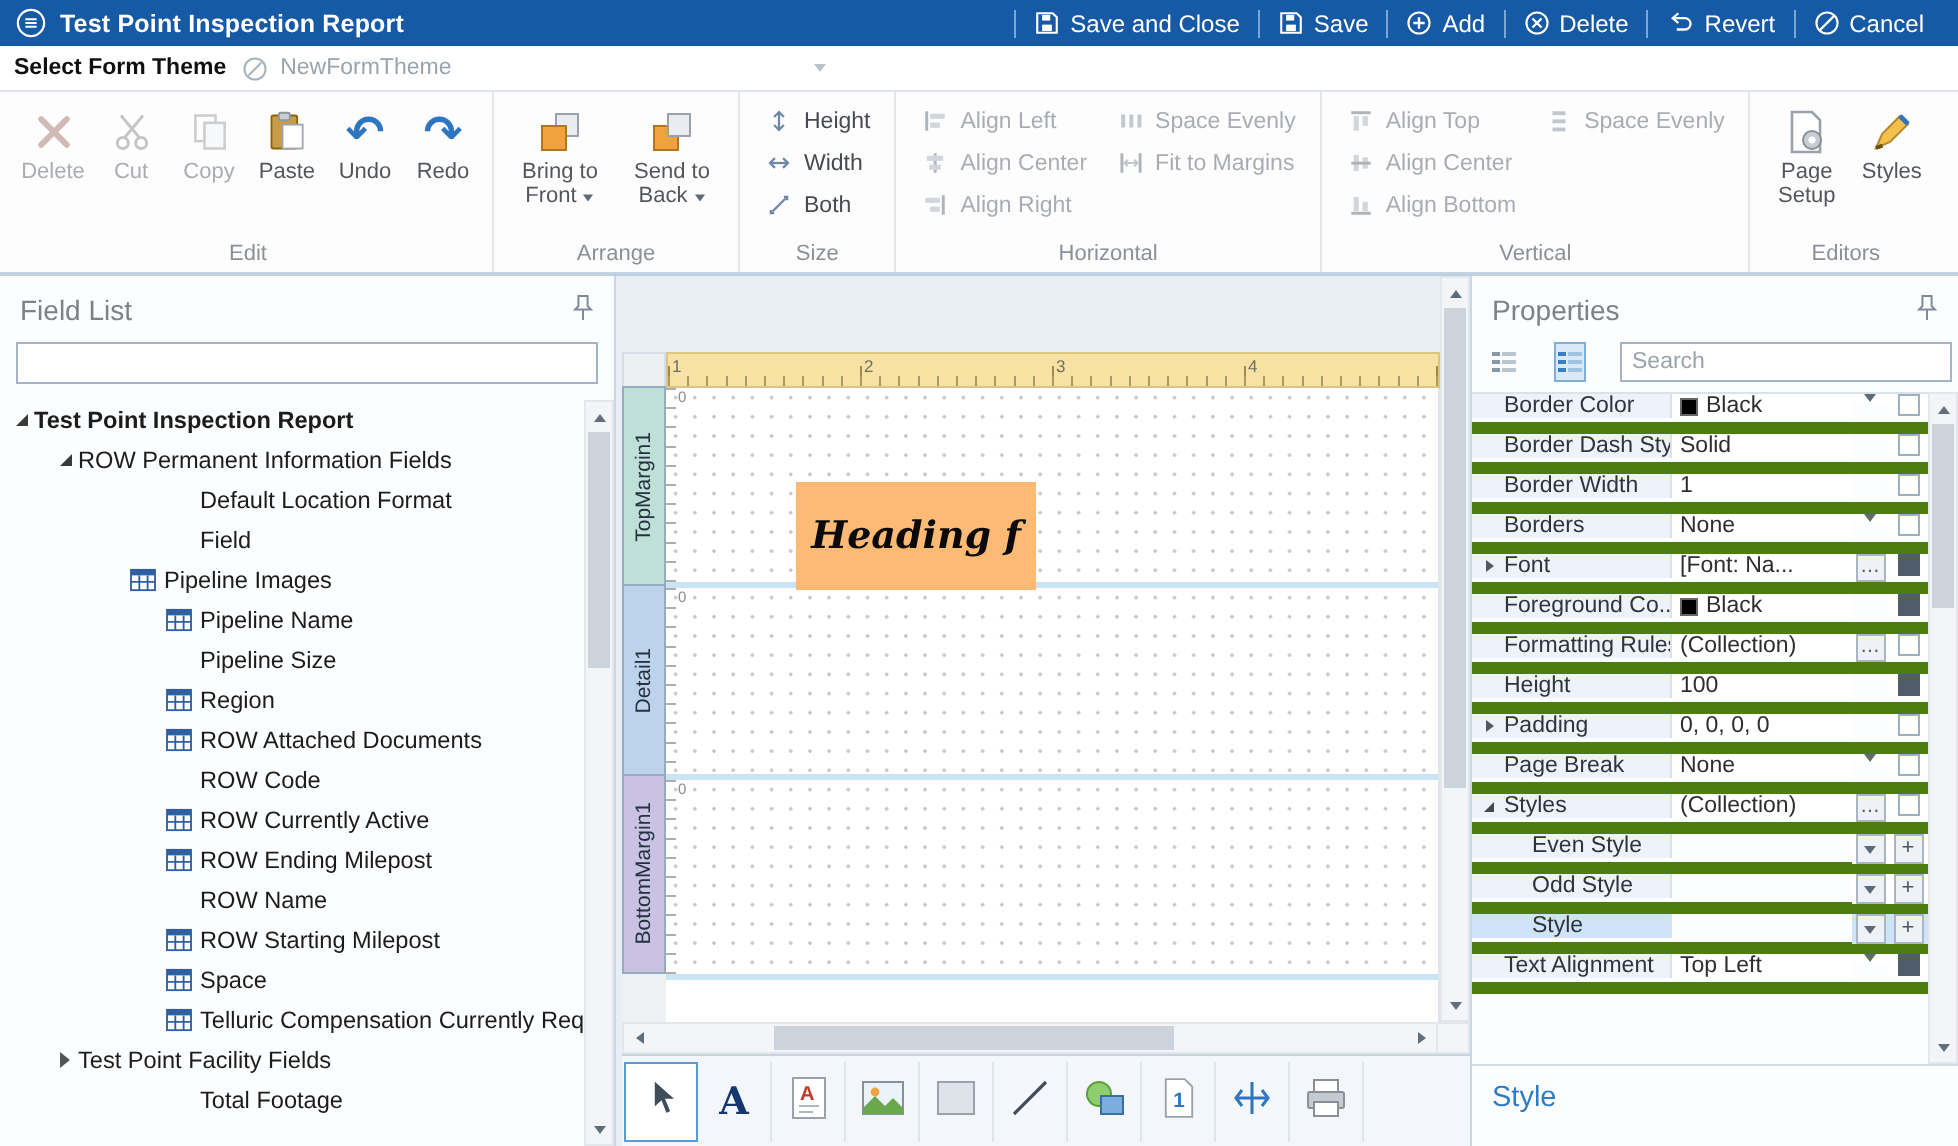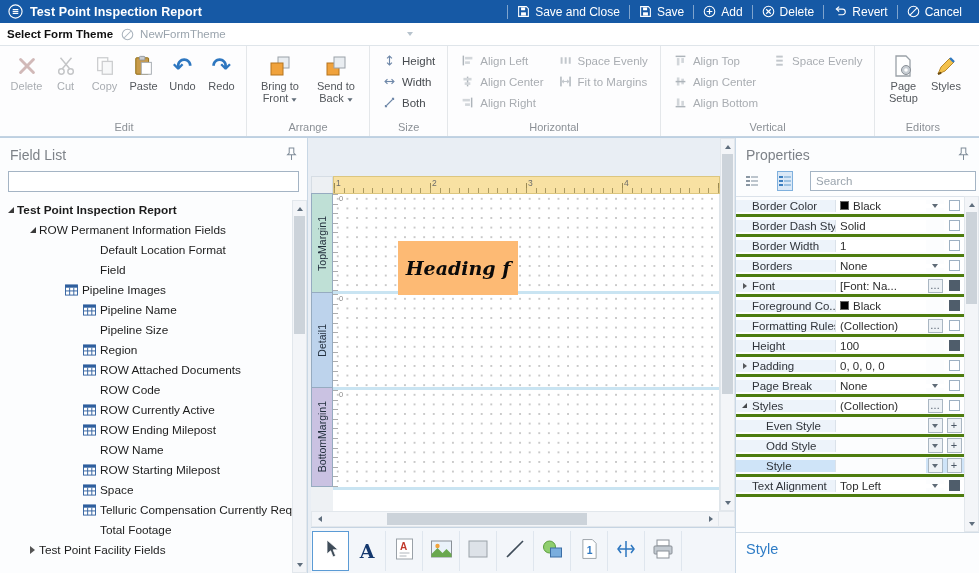--- a/index.html
+++ b/index.html
@@ -108,21 +108,21 @@
   .tool{width:37px;height:40px;display:flex;align-items:center;justify-content:center;border-right:1px solid #dfe6ee;cursor:pointer}
   .tool.selected{background:#fff;border:1px solid #5b9bd5}
 
   
   .ptools{display:flex;align-items:center;gap:17px;margin:2px 8px 5px;flex:0 0 21px}
   .pt-btn{width:24px;height:20px;display:inline-flex;align-items:center;justify-content:center;cursor:pointer;border:1px solid transparent}
   .pt-btn.active{border-color:#7fb0dd;background:#dbe9f7}
   .psearch{flex:1;margin:0;height:20px}
   .pgrid-zone{display:flex;flex:0 0 336px;height:336px;min-height:0}
   .pgrid{flex:1;overflow:hidden;border-top:1px solid #dbe2ea}
-  .prow{height:20px;display:flex;align-items:center;border-bottom:3px solid #4d7c0f;font-size:11.5px;cursor:pointer}
+  .prow{height:20px;display:flex;align-items:flex-start;border-bottom:6px solid #4d7c0f;font-size:11.5px;cursor:pointer}
   .pname{flex:1;background:#edf3fa;display:flex;align-items:center;padding-left:3px;gap:2px;border-right:1px solid #dbe2ea;color:#30343a;white-space:nowrap;overflow:hidden}
   .pname.sub{padding-left:17px}
   .pexp{width:11px;display:inline-flex;align-items:center;justify-content:center;flex:0 0 11px}
   .pexp.expd::before{content:"";width:0;height:0;border-bottom:5px solid #45484c;border-left:5px solid transparent}
   .pexp.coll::before{content:"";width:0;height:0;border-left:4px solid #55585c;border-top:3.5px solid transparent;border-bottom:3.5px solid transparent}
   .pval{width:90px;flex:0 0 90px;display:flex;align-items:center;padding:0 4px;gap:4px;background:#fff;color:#2e2e2e;white-space:nowrap;overflow:hidden}
   .pact{width:18px;flex:0 0 18px;display:flex;align-items:center;justify-content:center;background:#fff}
   .pchk{width:20px;flex:0 0 20px;display:flex;align-items:center;justify-content:center;background:#fff}
   .prow.selected .pname,.prow.selected .pval,.prow.selected .pact,.prow.selected .pchk{background:#cfe4f8}
   .swatch{width:9px;height:9px;border:1px solid #666;display:inline-block;flex:0 0 9px}
@@ -617,28 +617,28 @@
               <span class="exp"></span>
               <span class="ticon">
                 <svg width="13" height="12" viewBox="0 0 14 13">
                   <rect x="0.5" y="1" width="13" height="11" fill="#fff" stroke="#2f5f9e"></rect>
                   <rect x="0.5" y="1" width="13" height="3" fill="#2f5f9e"></rect>
                   <path d="M0.5 7.5h13M5 4v8M9.5 4v8" stroke="#2f5f9e" stroke-width="1"></path>
                 </svg>
               </span>
               <span class="tlabel">Telluric Compensation Currently Requi</span>
             </div>
-            <div class="tree-row" style="padding-left: 70px;">
-              <span class="exp"></span>
-              <span class="ticon"></span>
-              <span class="tlabel">Total Footage</span>
-            </div>
             <div class="tree-row" style="padding-left: 26px;">
               <span class="exp coll"></span>
               <span class="tlabel">Test Point Facility Fields</span>
+            </div>
+            <div class="tree-row" style="padding-left: 70px;">
+              <span class="exp"></span>
+              <span class="ticon"></span>
+              <span class="tlabel">Total Footage</span>
             </div>
           </div>
         <div class="sb v">
           <span class="sb-arr">
               <i class="tri-u"></i>
             </span>
           <span class="sb-track">
               <i class="sb-thumb" style="top:0;height:118px"></i>
             </span>
           <span class="sb-arr">

